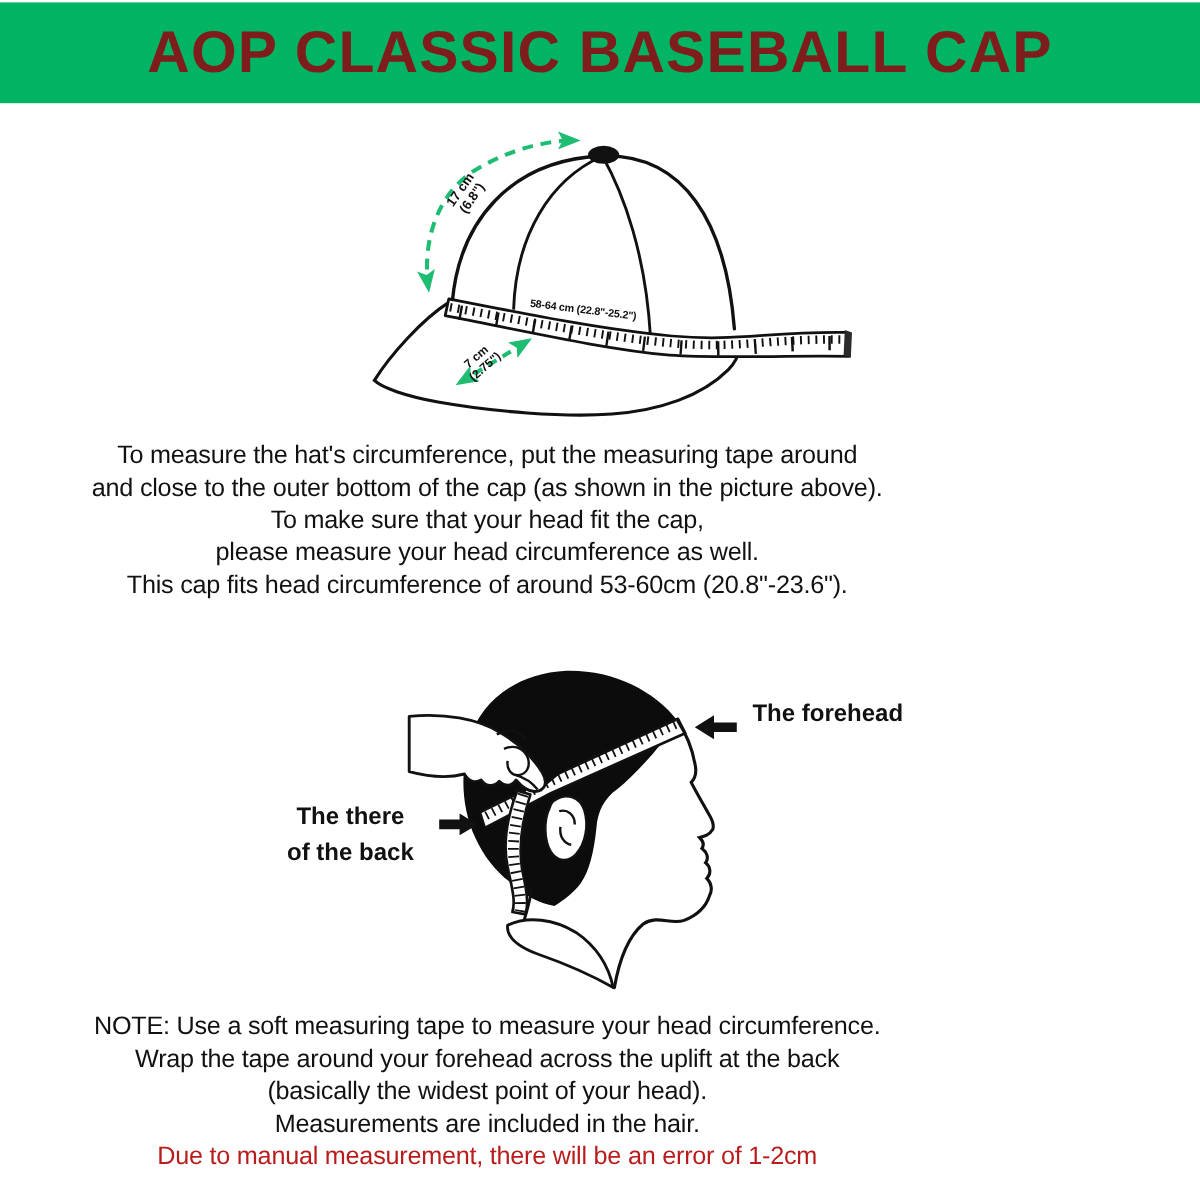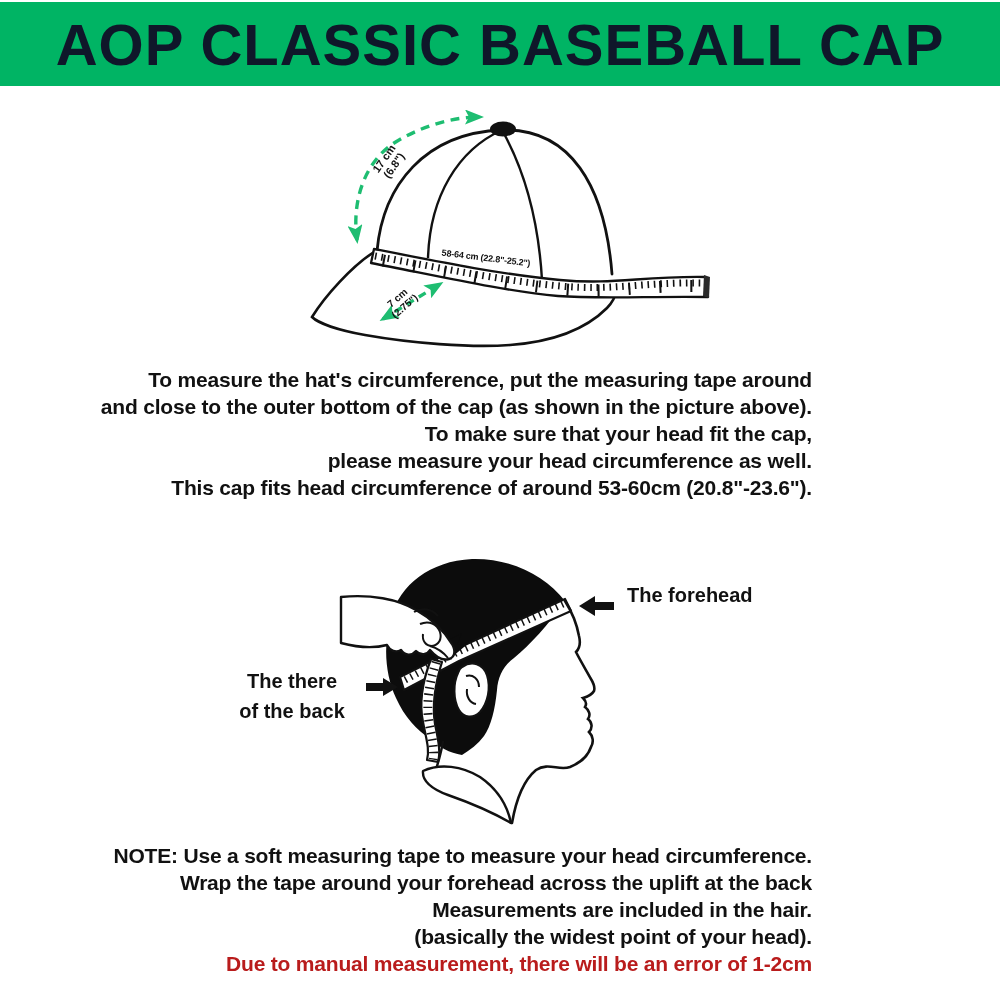--- a/index.html
+++ b/index.html
@@ -1,23 +1,23 @@
 <!DOCTYPE html>
 <html><head>
 <meta charset="utf-8">
 <style>
   html,body{margin:0;padding:0;background:#fff;}
   .page{position:relative;width:1000px;height:1000px;background:#ffffff;overflow:hidden;
         font-family:"Liberation Sans",sans-serif;color:#111;}
   .banner{position:absolute;left:0;top:2px;width:1000px;height:84px;background:#00b464;
           display:flex;align-items:center;justify-content:center;}
-  .banner-title{color:#0f172a;font-size:58px;font-weight:bold;letter-spacing:1px;white-space:nowrap;}
+  .banner-title{color:#7f1d1d;font-size:49px;font-weight:bold;letter-spacing:1px;white-space:nowrap;}
   svg.art{position:absolute;overflow:visible;}
-  .tblock{position:absolute;left:0;width:812px;text-align:right;
-          font-size:21px;font-weight:bold;line-height:27px;letter-spacing:-0.2px;}
+  .tblock{position:absolute;left:0;width:812px;text-align:center;
+          font-size:21px;font-weight:normal;line-height:27px;letter-spacing:-0.2px;}
   #intro-block{top:366px;}
   #note-block{top:842px;}
   .warning-line{color:#b91c1c;}
   .rot-label{position:absolute;font-weight:bold;text-align:center;white-space:nowrap;color:#111;
              transform:translate(-50%,-50%) rotate(var(--r));}
   .rot-label div{line-height:1.1;}
   .side-label{position:absolute;font-size:20px;font-weight:bold;color:#111;white-space:nowrap;}
   #uplift-label{text-align:center;line-height:30px;}
 </style>
 </head>
@@ -119,18 +119,18 @@
 
   <div class="side-label" style="left:627px;top:584px;">The forehead</div>
   <div class="side-label" id="uplift-label" style="left:210px;top:666px;width:164px;">
     <div>The there</div>
     <div>of the back</div>
   </div>
 
   <div class="tblock" id="note-block">
     <div class="tline">NOTE: Use a soft measuring tape to measure your head circumference.</div>
     <div class="tline">Wrap the tape around your forehead across the uplift at the back</div>
+    <div class="tline">(basically the widest point of your head).</div>
     <div class="tline">Measurements are included in the hair.</div>
-    <div class="tline">(basically the widest point of your head).</div>
     <div class="tline warning-line">Due to manual measurement, there will be an error of 1-2cm</div>
   </div>
 
 </div>
 
 </body></html>

